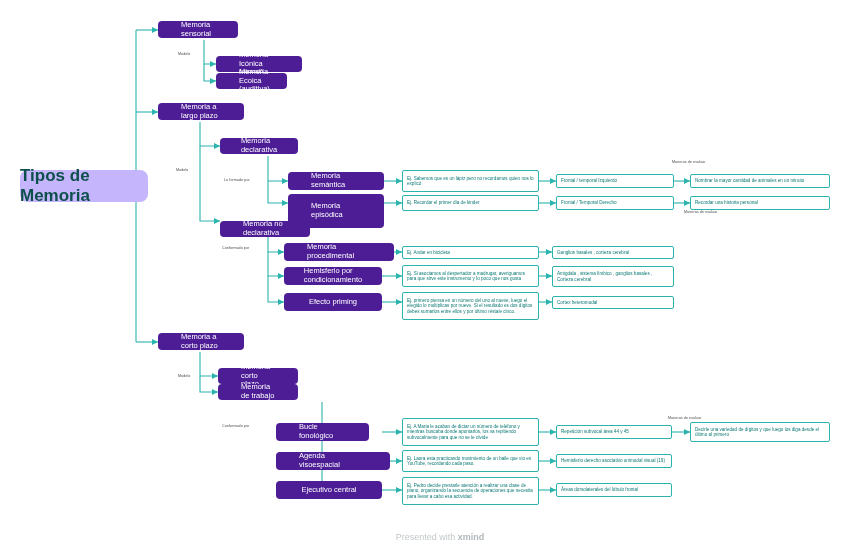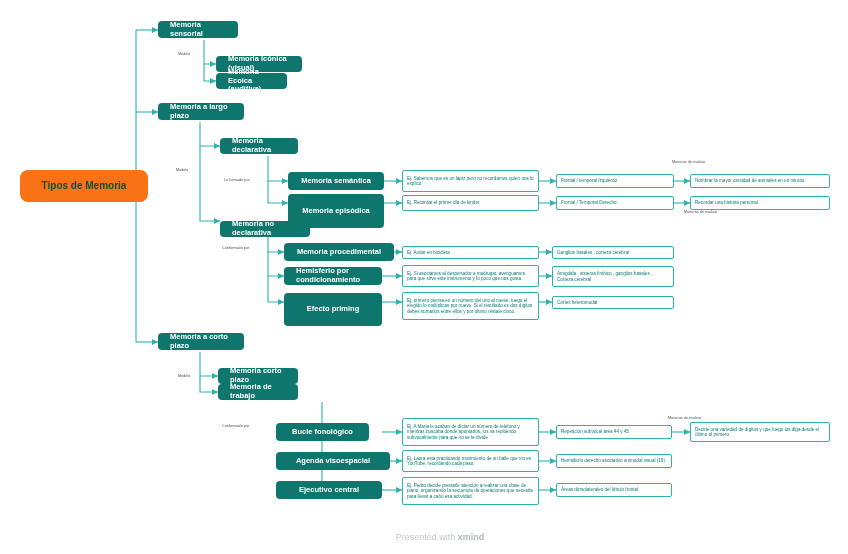--- a/index.html
+++ b/index.html
@@ -24,34 +24,34 @@
   }
   .node {
     position: absolute;
     display: flex;
     align-items: center;
     border-radius: 5px;
     line-height: 1.15;
   }
   
   .n-root {
-    background: #f97316;
+    background: #c4b5fd;
     color: #0d4f4a;
-    font-size: 10px;
+    font-size: 17px;
     font-weight: 600;
     justify-content: center;
     border-radius: 8px;
   }
   
   .n-dark {
-    background: #0f766e;
+    background: #4c1d95;
     color: #ffffff;
     font-size: 7.5px;
-    font-weight: 700;
-    padding: 0 12px;
+    font-weight: 400;
+    padding: 0 23px;
     border-radius: 4px;
   }
   .n-dark.center { justify-content: center; }
   
   .n-out {
     background: #ffffff;
     border: 1px solid #2BB3AD;
     color: #0B7A74;
     font-size: 4.6px;
     padding: 2px 4px;
@@ -190,21 +190,21 @@
 
   <div class="node n-dark center" style="left:158px; top:103px; width:86px; height:17px;">Memoria a largo plazo</div>
 
   <div class="node n-dark center" style="left:220px; top:138px; width:78px; height:16px;">Memoria declarativa</div>
   <div class="node n-dark center" style="left:288px; top:172px; width:96px; height:18px;">Memoria semántica</div>
   <div class="node n-dark center" style="left:288px; top:194px; width:96px; height:34px;">Memoria episódica</div>
 
   <div class="node n-dark center" style="left:220px; top:213px; width:90px; height:16px;margin-top:8px;">Memoria no declarativa</div>
   <div class="node n-dark center" style="left:284px; top:243px; width:110px; height:18px;">Memoria procedimental</div>
   <div class="node n-dark center" style="left:284px; top:267px; width:98px; height:18px;">Hemisferio por condicionamiento</div>
-  <div class="node n-dark center" style="left:284px; top:293px; width:98px; height:33px;">Efecto priming</div>
+  <div class="node n-dark center" style="left:284px; top:293px; width:98px; height:18px;">Efecto priming</div>
 
   <div class="node n-dark center" style="left:158px; top:333px; width:86px; height:17px;">Memoria a corto plazo</div>
   <div class="node n-dark center" style="left:218px; top:368px; width:80px; height:16px;">Memoria corto plazo</div>
   <div class="node n-dark center" style="left:218px; top:384px; width:80px; height:16px;">Memoria de trabajo</div>
 
   <div class="node n-dark center" style="left:276px; top:423px; width:93px; height:18px;">Bucle fonológico</div>
   <div class="node n-dark center" style="left:276px; top:452px; width:114px; height:18px;">Agenda visoespacial</div>
   <div class="node n-dark center" style="left:276px; top:481px; width:106px; height:18px;">Ejecutivo central</div>
 
   <div class="node n-out" style="left:402px; top:170px; width:137px; height:22px;">

